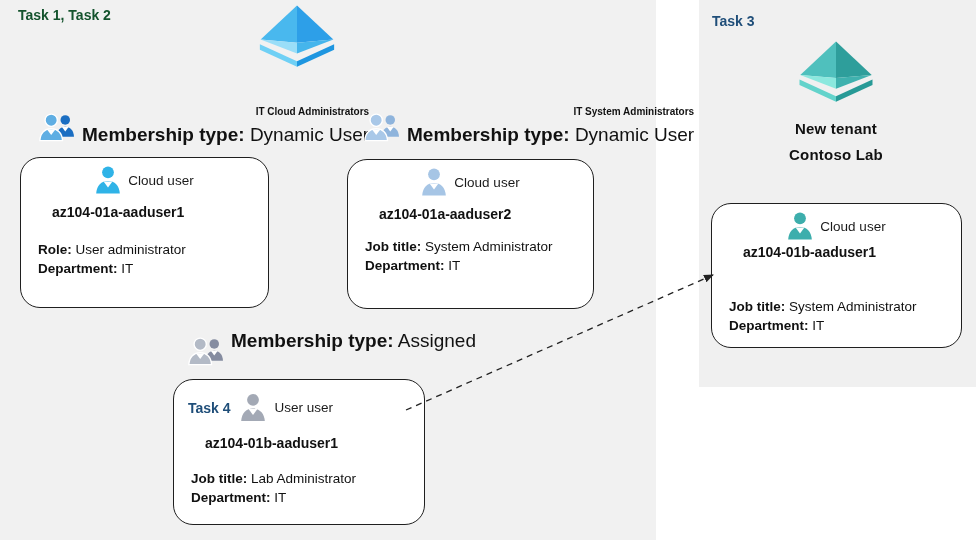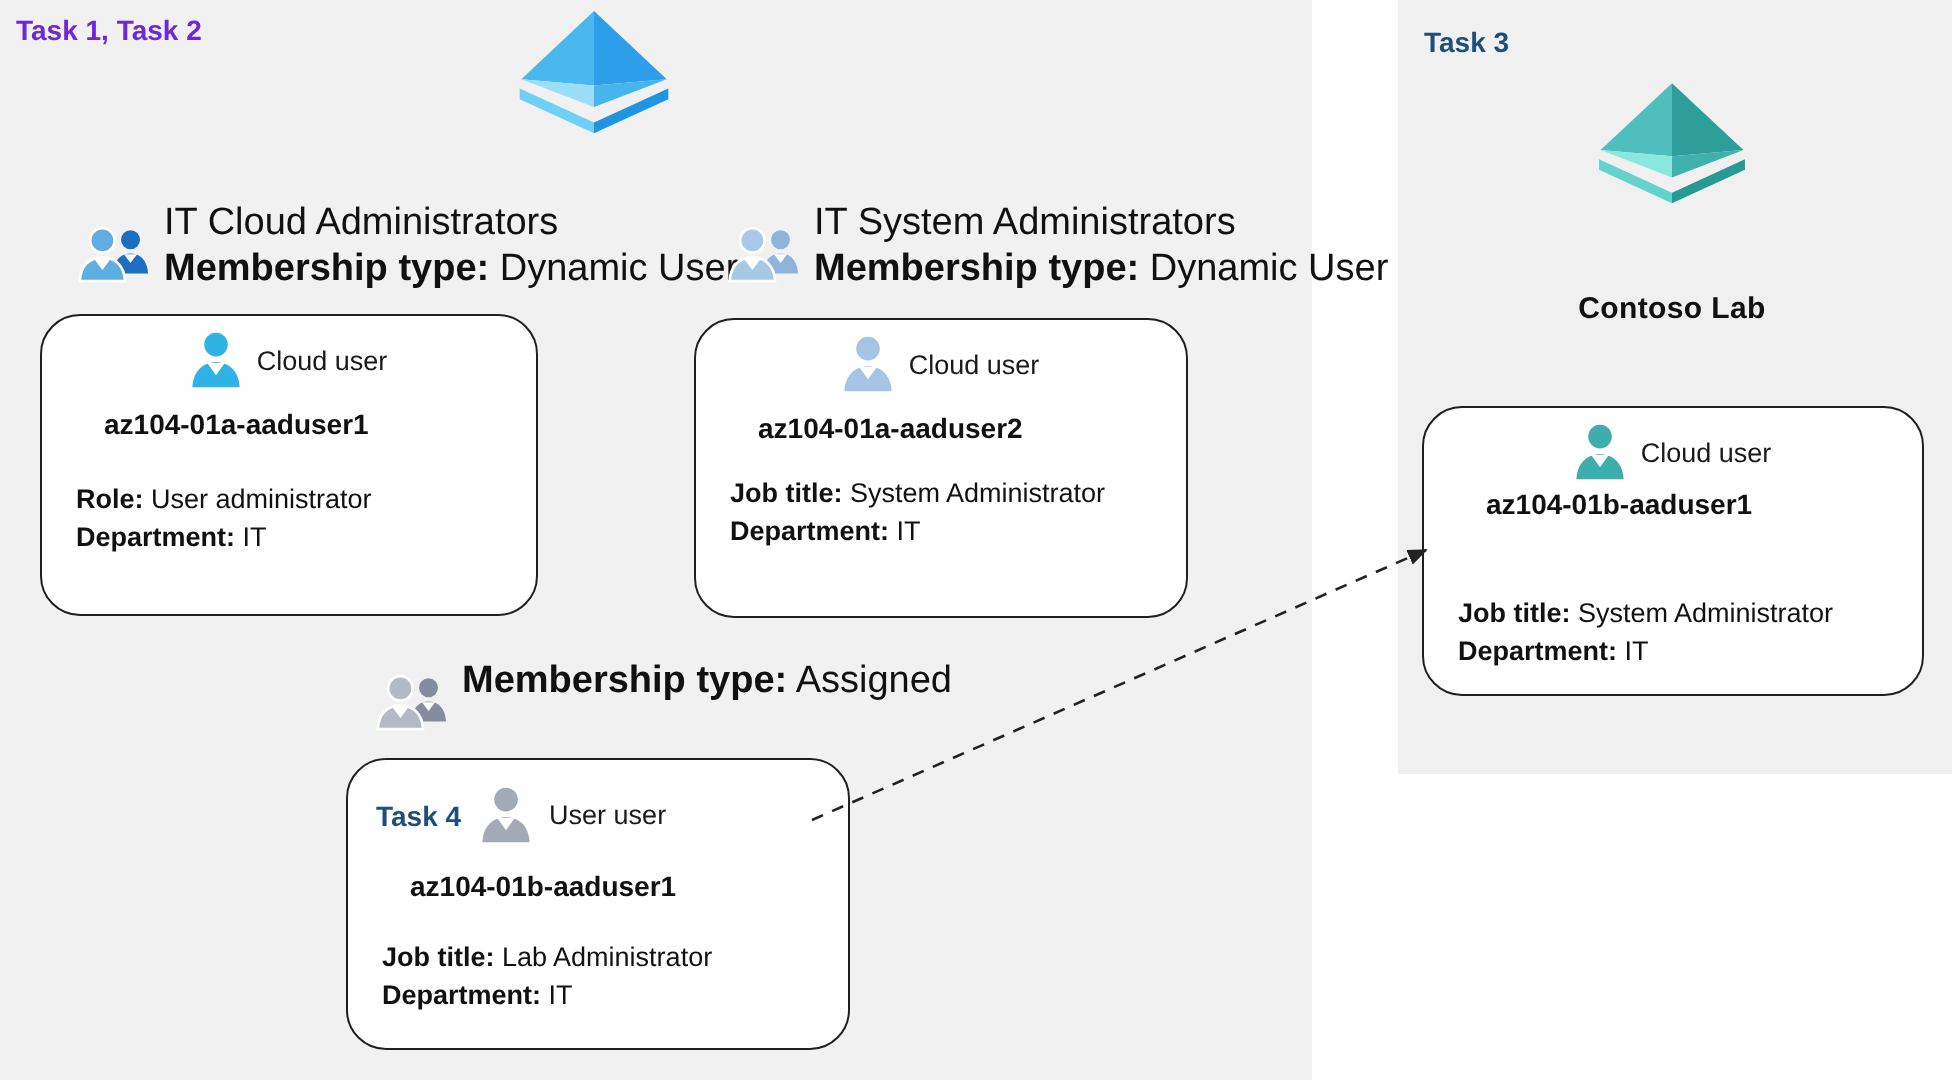--- a/index.html
+++ b/index.html
@@ -8,21 +8,21 @@
     font-family:"Liberation Sans",sans-serif;color:#111;background:#fff;
   }
   .region{position:absolute;}
   .task-label{position:absolute;font-size:14px;font-weight:700;}
   .tenant-title{position:absolute;text-align:center;font-size:16px;font-weight:700;letter-spacing:.2px;}
   .tenant-title.small{font-size:15px;}
   .pyr{position:absolute;}
   .group{position:absolute;}
   .group .gicon{position:absolute;left:0;top:8px;}
   .group .gtext{margin-left:43px;}
-  .group-title{font-size:19px;font-weight:400;line-height:18px;}
+  .group-title{font-size:10px;font-weight:700;line-height:18px;text-align:right;}
   .group-sub{font-size:19px;line-height:18px;margin-top:5px;}
   .group-sub b,.field b{font-weight:700;}
   .card{
     position:absolute;background:#fff;border:1.5px solid #1f1f1f;border-radius:20px;
   }
   .card-head{
     position:absolute;top:8px;left:0;right:0;
     display:flex;justify-content:center;align-items:center;gap:7px;
   }
   .card-head.guest{justify-content:flex-start;padding-left:14px;gap:9px;top:13px;}
@@ -33,21 +33,21 @@
   .overlay{position:absolute;left:0;top:0;pointer-events:none;}
 </style>
 </head>
 <body>
 
 <div class="canvas">
 
   <div class="region" style="left: 0px; top: 0px; width: 656px; height: 540px; background: rgb(241, 241, 241);"></div>
   <div class="region" style="left: 699px; top: 0px; width: 277px; height: 387px; background: rgb(240, 240, 240);"></div>
 
-  <div class="task-label" style="left: 8px; top: 7px; color: #6d28d9;">Task 1, Task 2</div>
+  <div class="task-label" style="left: 18px; top: 7px; color: #14532d;">Task 1, Task 2</div>
 
   <svg class="pyr" style="left:258px;top:4px;" width="78" height="65" viewBox="0 0 100 84">
     <polygon points="50,2 3,46 50,50" fill="#49B8EE"></polygon>
     <polygon points="50,2 97,46 50,50" fill="#2D9FE8"></polygon>
     <polygon points="3,46 50,64 50,50" fill="#9ADEF8"></polygon>
     <polygon points="97,46 50,64 50,50" fill="#45B5EC"></polygon>
     <polygon points="2,52 50,74 50,81 2,59" fill="#6FD0F5"></polygon>
     <polygon points="98,52 50,74 50,81 98,59" fill="#1E96E0"></polygon>
   </svg>
 
@@ -176,20 +176,21 @@
 
   <svg class="pyr" style="left:798px;top:40px;" width="76" height="64" viewBox="0 0 100 84">
     <polygon points="50,2 3,46 50,50" fill="#4FC0BD"></polygon>
     <polygon points="50,2 97,46 50,50" fill="#2E9E9B"></polygon>
     <polygon points="3,46 50,64 50,50" fill="#8BE8DE"></polygon>
     <polygon points="97,46 50,64 50,50" fill="#3FB1AE"></polygon>
     <polygon points="2,52 50,74 50,81 2,59" fill="#63D3CB"></polygon>
     <polygon points="98,52 50,74 50,81 98,59" fill="#279A96"></polygon>
   </svg>
 
+  <div class="tenant-title small" style="left:765px;top:120px;width:142px;">New tenant</div>
   <div class="tenant-title small" style="left:765px;top:146px;width:142px;">Contoso Lab</div>
 
   <div class="card" style="left:711px;top:203px;width:249px;height:143px;">
     <div class="card-head">
       <svg width="26" height="28" viewBox="0 0 26 28">
         <g fill="#3DAEAC">
           <circle cx="13" cy="6.3" r="5.9"></circle>
           <path d="M1.2 27.6 C1.6 19.6 6.4 15.1 13 15.1 C19.6 15.1 24.4 19.6 24.8 27.6 Z"></path>
         </g>
         <path fill="#fff" d="M8.6 15.5 L17.4 15.5 L13 21.6 Z"></path>

